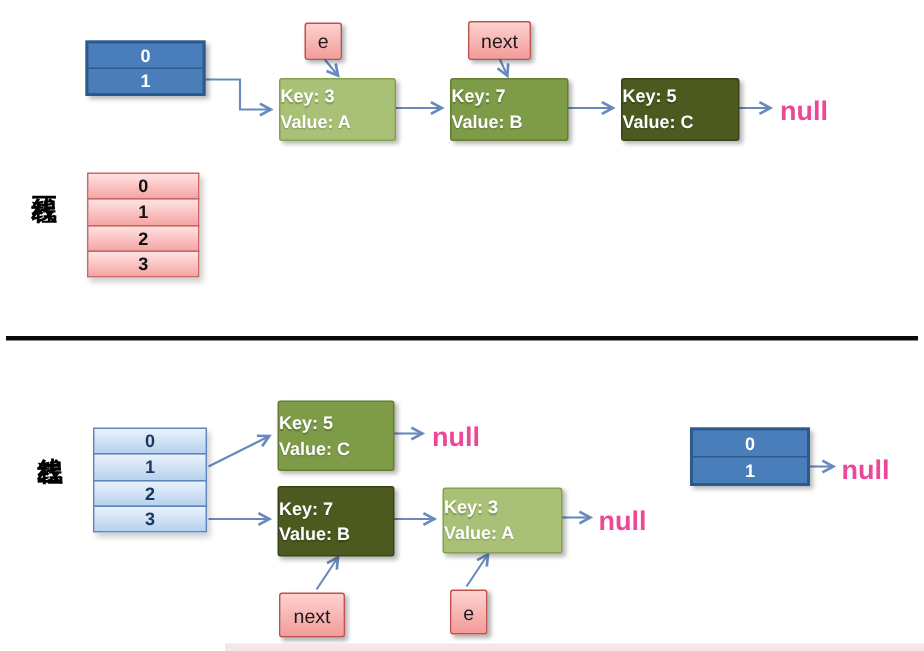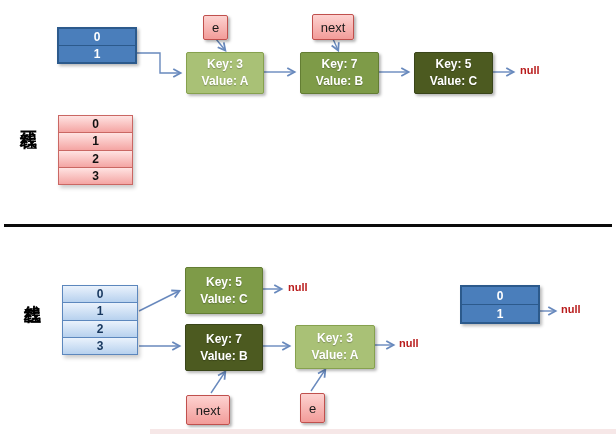--- a/index.html
+++ b/index.html
@@ -3,21 +3,21 @@
 <meta charset="utf-8">
 <style>
   html,body{margin:0;padding:0;background:#fff;}
   #canvas{
     position:relative;width:616px;height:434px;background:#ffffff;overflow:hidden;
     font-family:"Liberation Sans","DejaVu Sans",sans-serif;
   }
   
   .node{
     position:absolute;display:flex;flex-direction:column;justify-content:center;
-    text-align:center;color:#fff;font-weight:bold;font-size:12px;line-height:17px;
+    text-align:left;color:#fff;font-weight:bold;font-size:12px;line-height:17px;
     border:1px solid;border-radius:2px;box-shadow:2px 2px 3px rgba(0,0,0,.28);
     text-shadow:0 1px 1px rgba(0,0,0,.25);
   }
   .node.light{background:#a9c176;border-color:#86a14e;}
   .node.medium{background:#7e9b48;border-color:#637d33;}
   .node.dark{background:#4c5a20;border-color:#394519;}
   
   .tag{
     position:absolute;display:flex;align-items:center;justify-content:center;
     background:linear-gradient(#fdd2d0,#f29c99);border:1px solid #c0504d;border-radius:2px;
@@ -41,21 +41,21 @@
   }
   .table.pink .cell{
     background:linear-gradient(#ffe3e2,#f4a5a3);border:1px solid #ca6763;color:#111;
     margin-top:-1px;
   }
   .table.blue .cell{
     background:linear-gradient(#eaf2fc,#b7d1ee);border:1px solid #5c87bd;color:#17375e;
     margin-top:-1px;
   }
   .table .cell:first-child{margin-top:0;}
-  .null-label{position:absolute;font-weight:bold;font-size:11px;color:#b91c1c;}
+  .null-label{position:absolute;font-weight:bold;font-size:18px;color:#ec4899;}
   .thread-label{
     position:absolute;writing-mode:vertical-rl;text-orientation:upright;
     font-weight:bold;font-size:17px;color:#000;letter-spacing:3px;
     font-family:"DejaVu Sans","Liberation Sans",sans-serif;
   }
   .divider{position:absolute;background:#0a0a0a;}
   .bottom-strip{position:absolute;background:#f6e7e7;}
   svg.arrows{position:absolute;left:0;top:0;pointer-events:none;}
 </style>
 </head>

